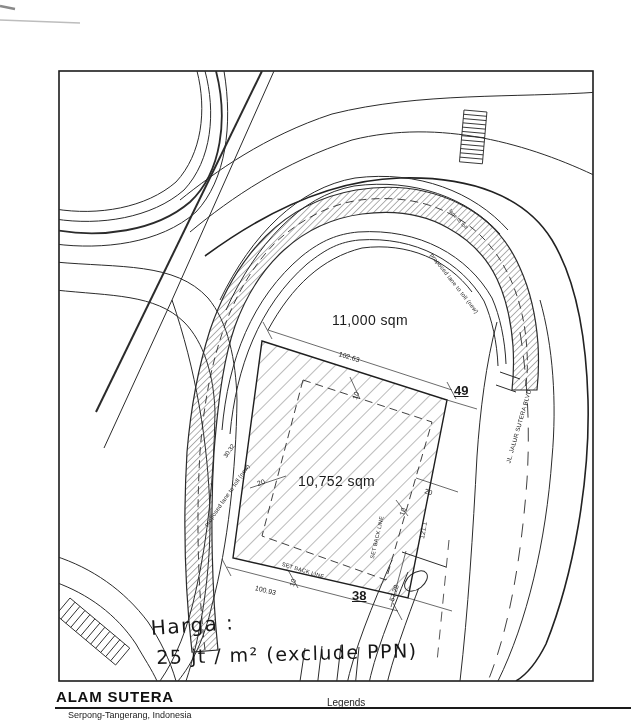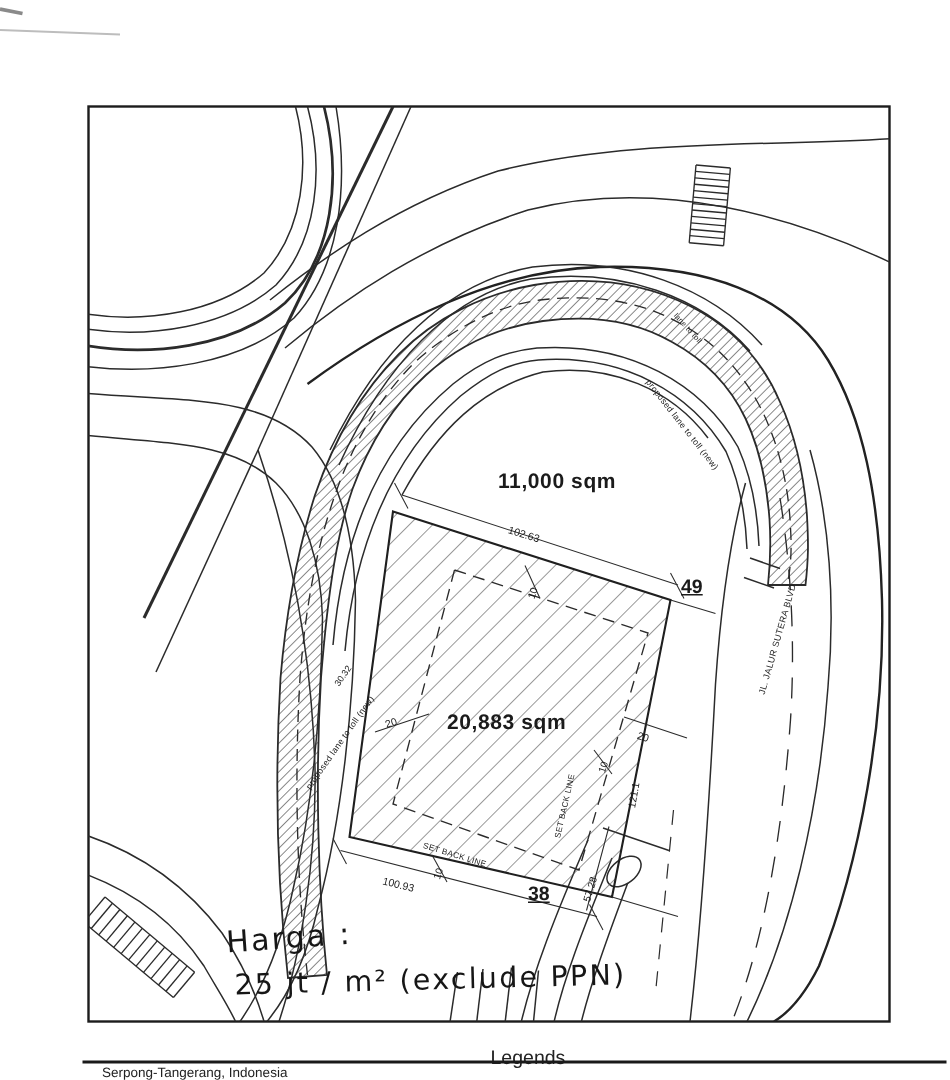--- a/index.html
+++ b/index.html
@@ -1,28 +1,28 @@
 <!DOCTYPE html>
 <html><head>
 <meta charset="utf-8">
 <style>
   html,body{margin:0;padding:0;background:#fff;}
   .canvas{position:relative;width:633px;height:720px;background:#fff;overflow:hidden;
           font-family:"Liberation Sans",sans-serif;color:#1b1b1b;}
   svg{position:absolute;left:0;top:0;}
   .lbl{position:absolute;white-space:nowrap;transform-origin:0 0;color:#1b1b1b;}
-  .area{font-size:14px;font-weight:bold;letter-spacing:.4px;}
+  .area{font-size:14px;font-weight:normal;letter-spacing:.4px;}
   .plotnum{font-size:13px;font-weight:bold;text-decoration:underline;}
   .dim{font-size:10px;}
   .tiny{font-size:10px;letter-spacing:.4px;}
   .hand{font-family:"DejaVu Sans",sans-serif;color:#161616;letter-spacing:1.5px;}
   .footer-line{position:absolute;background:#1a1a1a;height:1.5px;}
   .f-title{font-size:15px;font-weight:bold;letter-spacing:.8px;color:#111;}
   .f-sub{font-size:9px;color:#222;}
-  .f-leg{font-size:13px;color:#222;}
+  .f-leg{font-size:10px;color:#222;}
 </style>
 </head>
 <body>
 
 <div class="canvas">
 
   <svg width="633" height="720" viewBox="0 0 633 720">
     <defs>
       <pattern id="plotHatch" width="11" height="11" patternUnits="userSpaceOnUse" patternTransform="rotate(45)">
         <line x1="0" y1="0" x2="0" y2="11" stroke="#555" stroke-width="0.8"></line>
@@ -168,21 +168,21 @@
         <line x1="350" y1="377" x2="360" y2="399"></line>
         <line x1="396" y1="500" x2="408" y2="516"></line>
         <line x1="288" y1="570" x2="298" y2="588"></line>
         <line x1="447" y1="400" x2="477" y2="409"></line>
         <line x1="408" y1="598" x2="452" y2="611"></line>
       </g>
     </g>
   </svg>
 
   <div class="lbl area" style="left:332px;top:312px">11,000 sqm</div>
-  <div class="lbl area" style="left:298px;top:473px">20,883 sqm</div>
+  <div class="lbl area" style="left:298px;top:473px">10,752 sqm</div>
   <div class="lbl plotnum" style="left:454px;top:383px">49</div>
   <div class="lbl plotnum" style="left:352px;top:588px">38</div>
 
   <div class="lbl dim" style="left:340px;top:350px;transform:rotate(17deg) scale(.7)">102.63</div>
   <div class="lbl dim" style="left:256px;top:584px;transform:rotate(14deg) scale(.7)">100.93</div>
   <div class="lbl dim" style="left:388px;top:600px;transform:rotate(-73deg) scale(.68)">57.28</div>
   <div class="lbl dim" style="left:418px;top:538px;transform:rotate(-80deg) scale(.68)">121.1</div>
   <div class="lbl dim" style="left:426px;top:487px;transform:rotate(18deg) scale(.7)">20</div>
   <div class="lbl dim" style="left:398px;top:514px;transform:rotate(-72deg) scale(.68)">10</div>
   <div class="lbl dim" style="left:256px;top:480px;transform:rotate(-18deg) scale(.7)">20</div>
@@ -194,17 +194,18 @@
   <div class="lbl tiny" style="left:369px;top:558px;transform:rotate(-77deg) scale(.55)">SET BACK LINE</div>
 
   <div class="lbl tiny" style="left:505px;top:462px;transform:rotate(-74deg) scale(.6)">JL. JALUR SUTERA BLVD</div>
   <div class="lbl tiny" style="left:434px;top:252px;transform:rotate(52deg) scale(.58)">proposed lane to toll (new)</div>
   <div class="lbl tiny" style="left:203px;top:524px;transform:rotate(-55deg) scale(.58)">proposed lane to toll (new)</div>
   <div class="lbl tiny" style="left:452px;top:208px;transform:rotate(48deg) scale(.5)">lane to toll</div>
 
   <div class="lbl hand" style="left:150px;top:616px;font-size:20px;transform:rotate(-4deg)">Harga :</div>
   <div class="lbl hand" style="left:156px;top:646px;font-size:19px;transform:rotate(-1.5deg)">25 jt / m²  (exclude PPN)</div>
 
+  <div class="lbl f-title" style="left:56px;top:688px">ALAM SUTERA</div>
   <div class="lbl f-leg" style="left:327px;top:697px">Legends</div>
   <div class="footer-line" style="left:55px;top:707px;width:576px"></div>
   <div class="lbl f-sub" style="left:68px;top:710px">Serpong-Tangerang, Indonesia</div>
 
 </div>
 
 </body></html>

